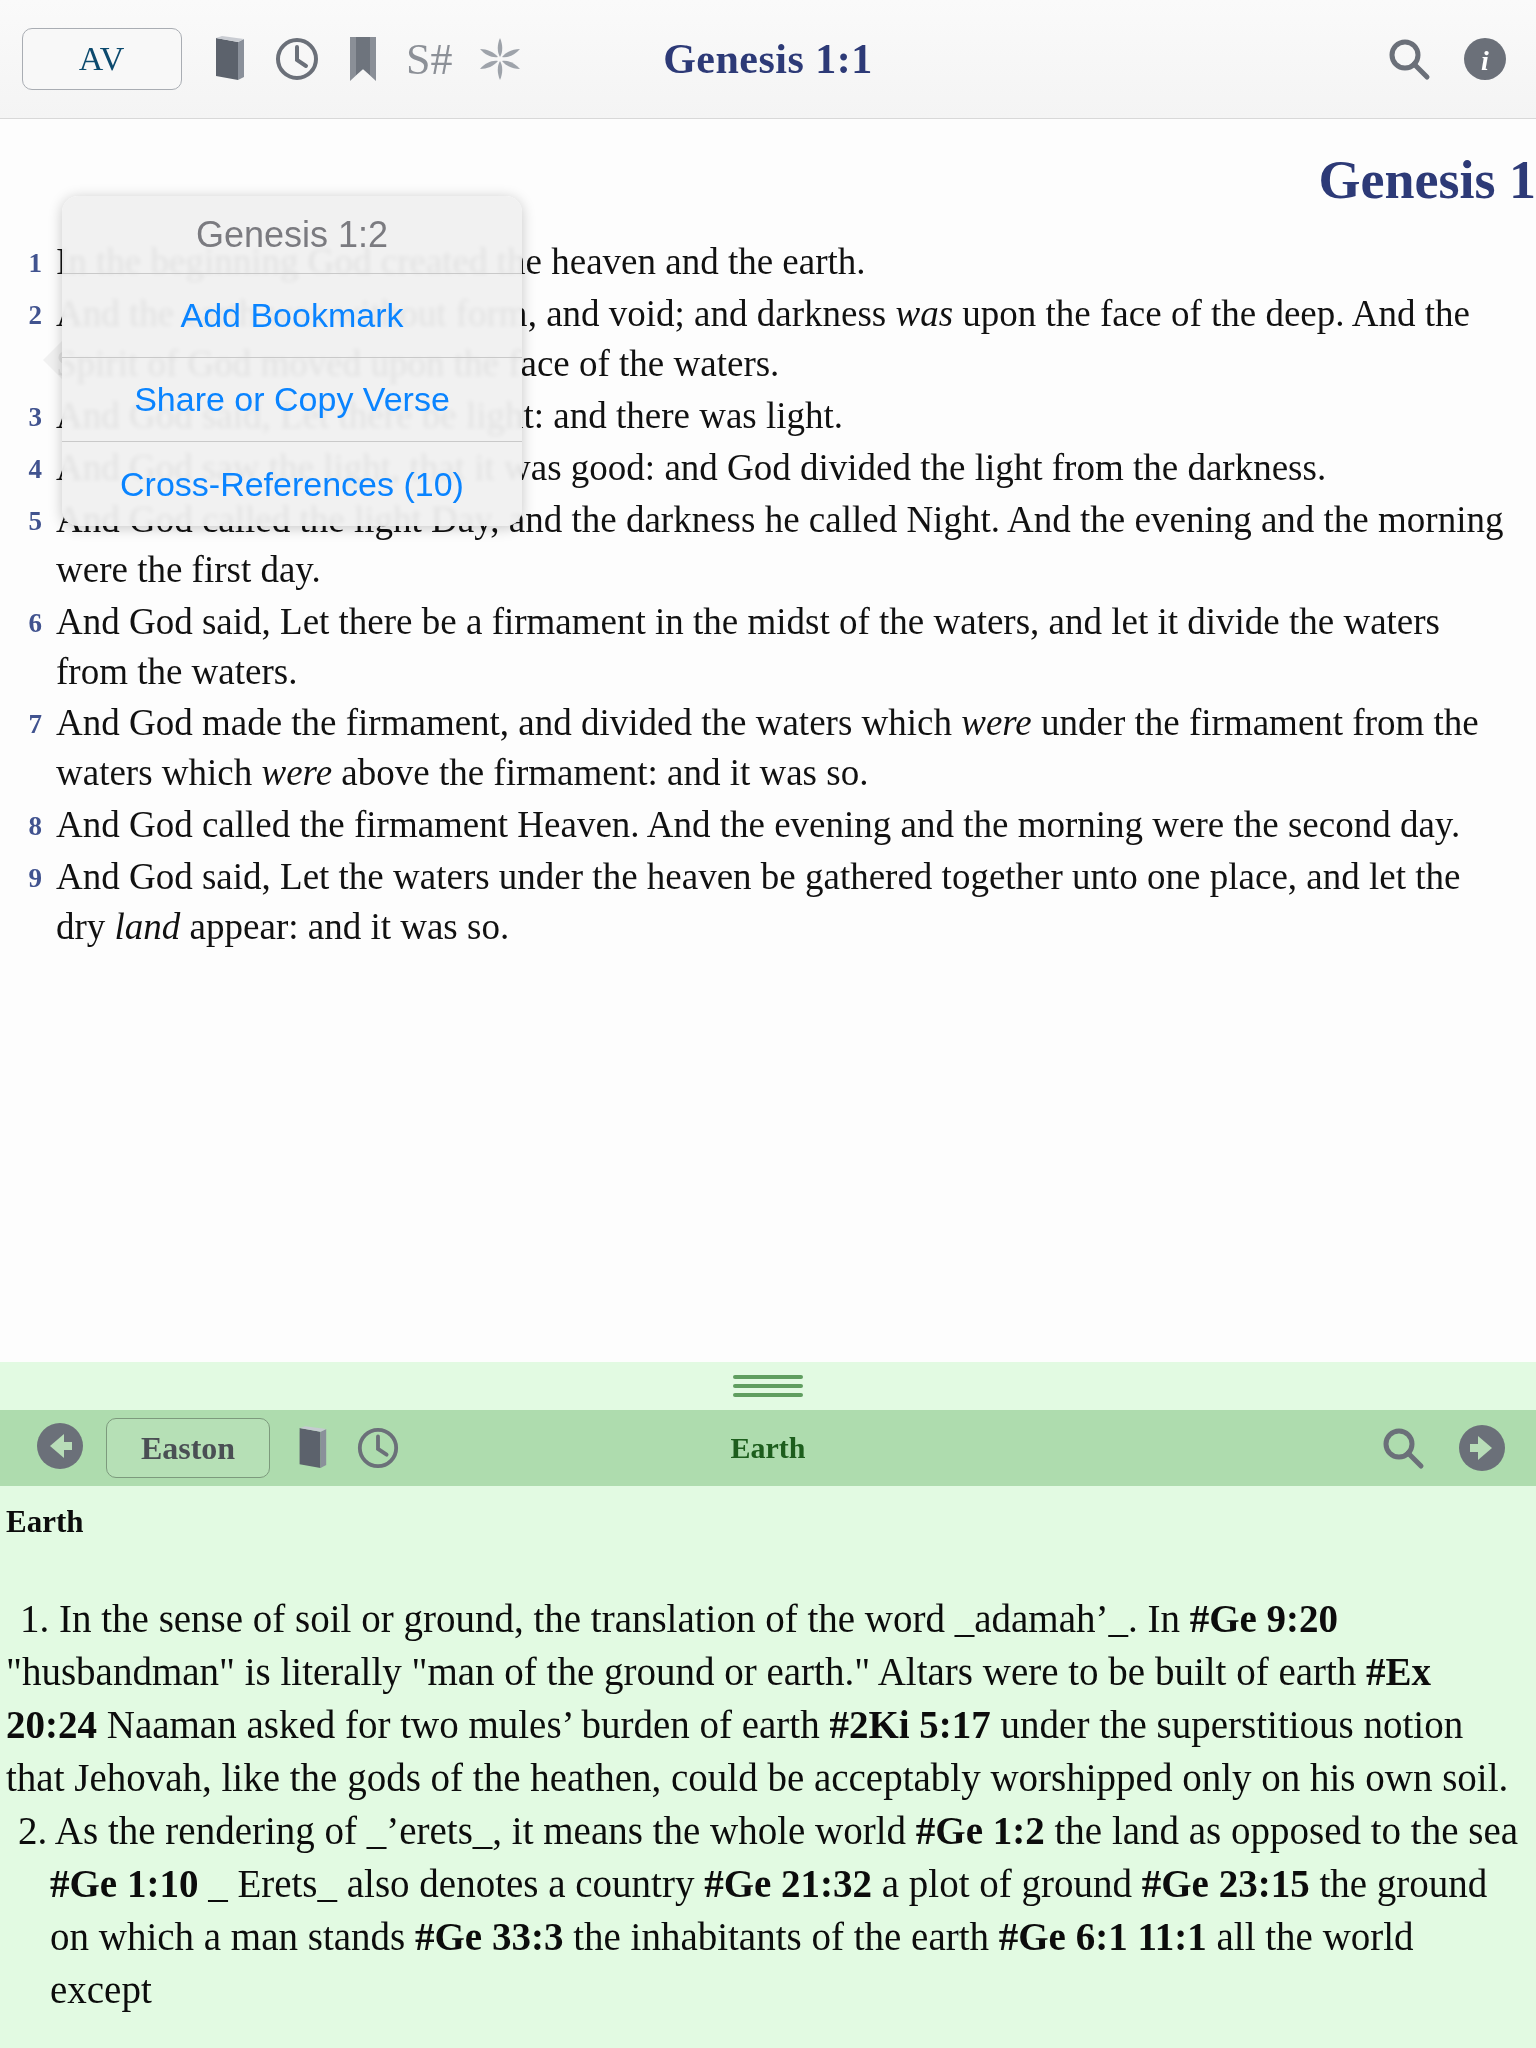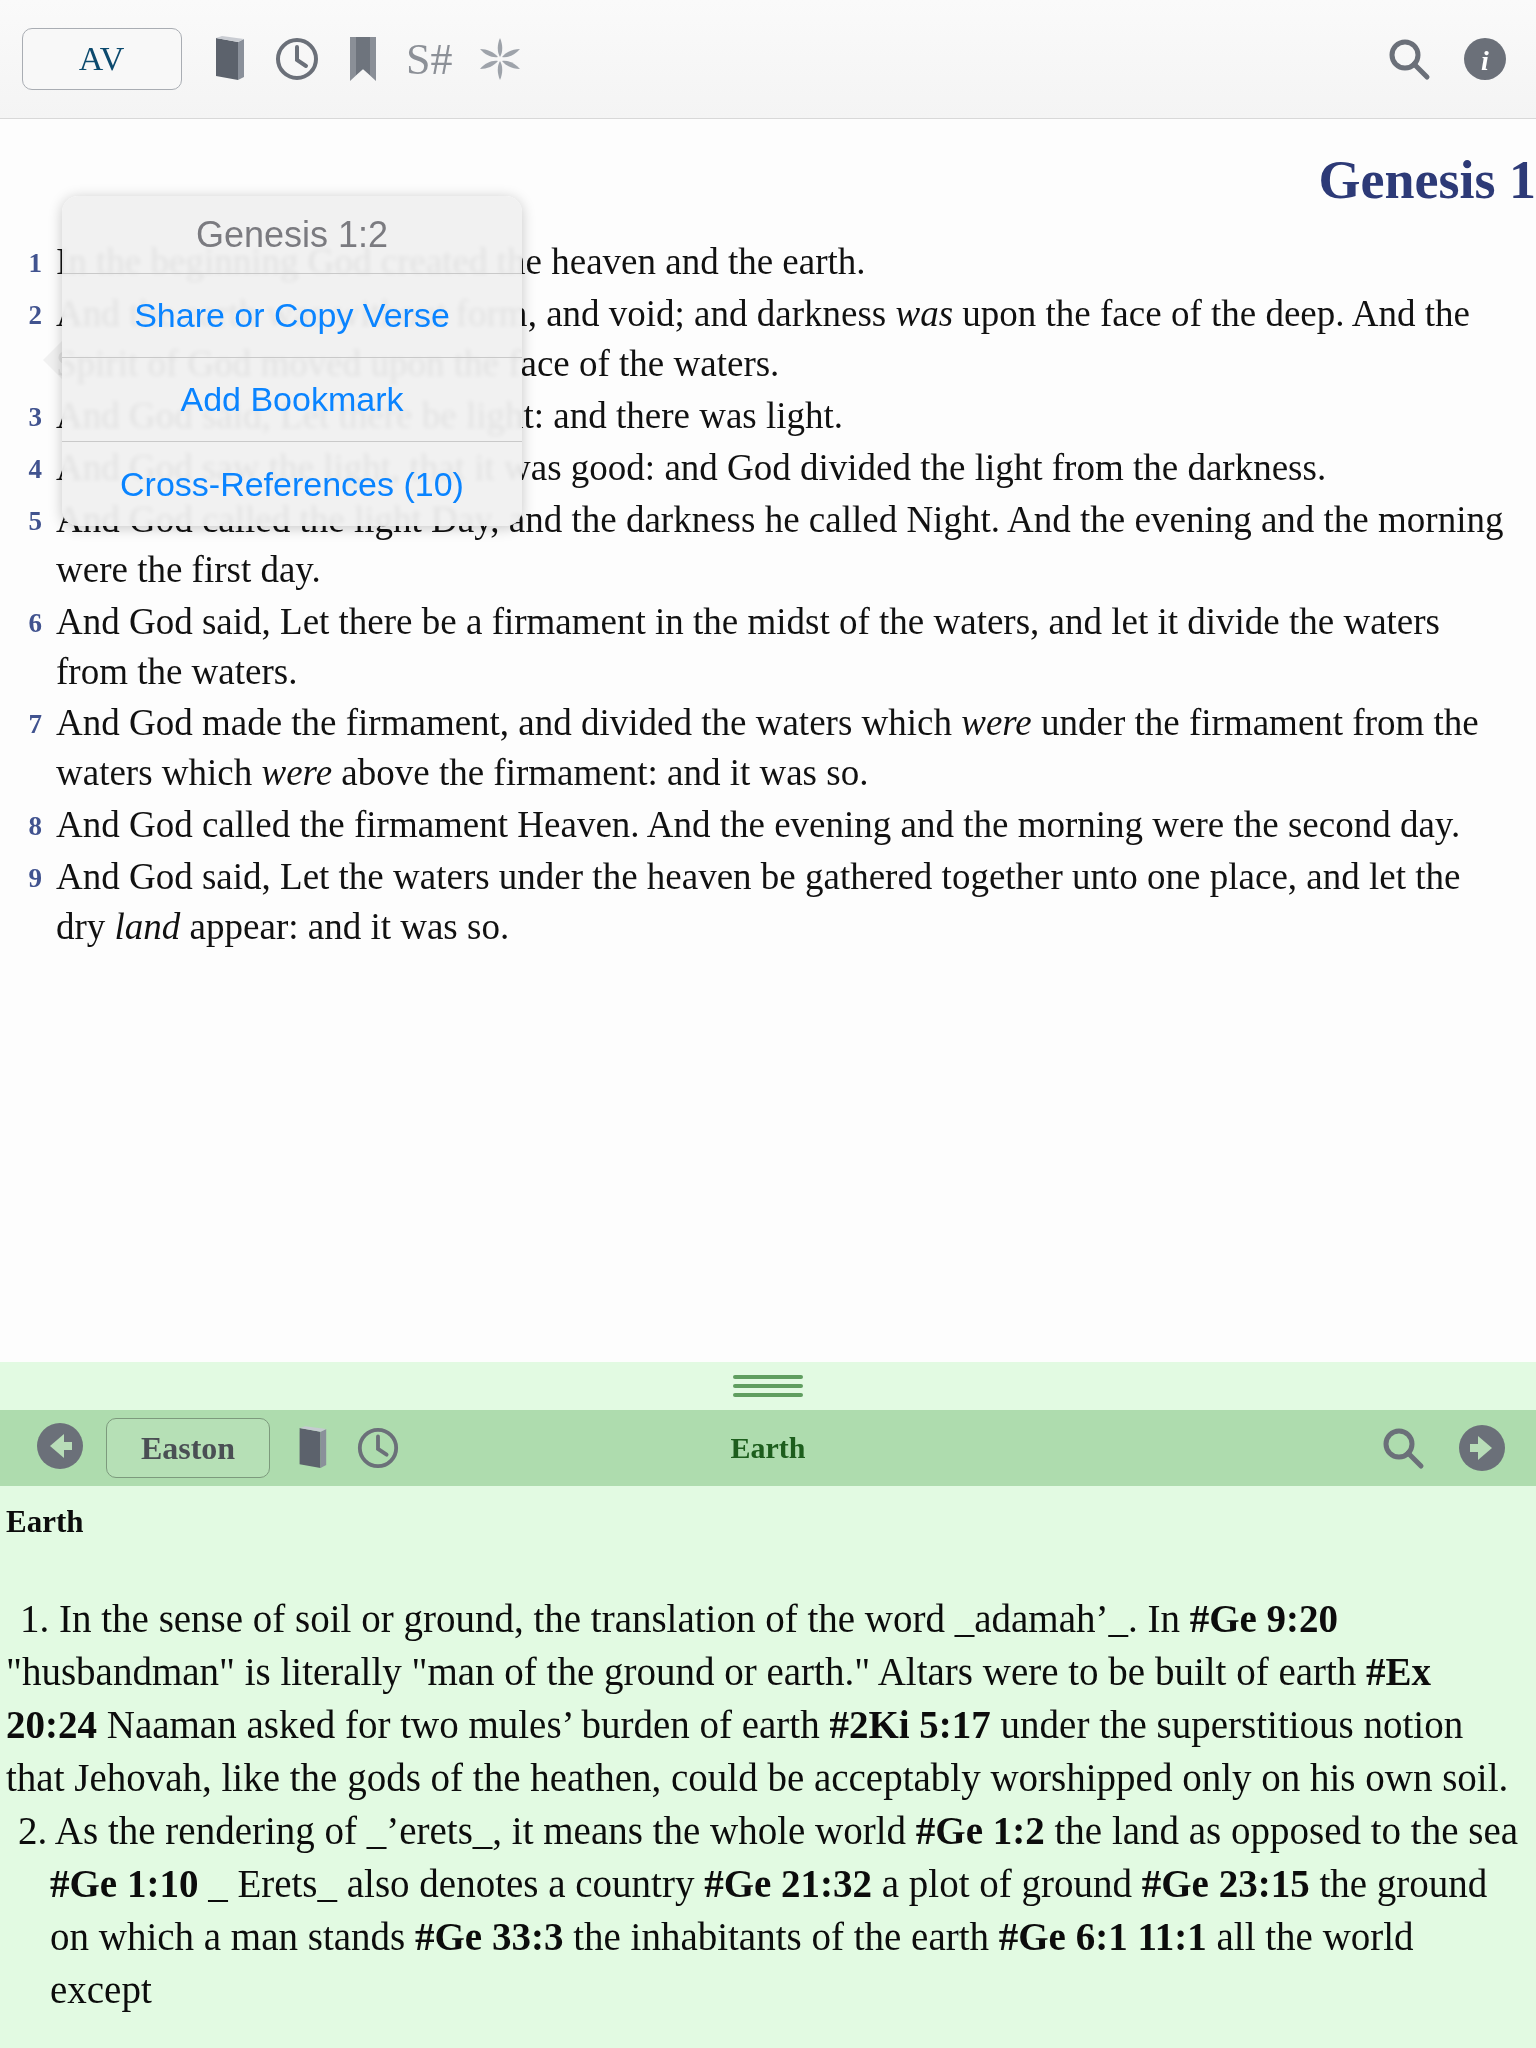--- a/index.html
+++ b/index.html
@@ -176,20 +176,21 @@
               <path d="M22 44 C19 37 19 30 22 25 C25 30 25 37 22 44 Z"></path>
               <path d="M2 13 C9 13 16 16 20 21 C14 22 7 19 2 13 Z"></path>
               <path d="M42 33 C35 33 28 30 24 25 C30 24 37 27 42 33 Z"></path>
               <path d="M2 33 C7 27 14 24 20 25 C16 30 9 33 2 33 Z"></path>
               <path d="M42 13 C37 19 30 22 24 21 C28 16 35 13 42 13 Z"></path>
             </g>
           </svg>
         </span>
       </div>
 
+      <div class="tb-title">Genesis 1:1</div>
 
       <div class="tb-right">
         <span class="tb-icon">
           <svg width="46" height="46" viewBox="0 0 46 46">
             <circle cx="19" cy="19" r="13" fill="none" stroke="#6b7079" stroke-width="5"></circle>
             <line x1="28" y1="28" x2="41" y2="41" stroke="#6b7079" stroke-width="5" stroke-linecap="round"></line>
           </svg>
         </span>
         <span class="tb-icon">
           <svg width="46" height="46" viewBox="0 0 46 46">
@@ -249,22 +250,22 @@
           <div class="vnum">9</div>
           <div class="vtext"><span>And God said, Let the waters under the heaven be gathered together unto one place, and let the dry </span><i>land</i><span> appear: and it was so.</span></div>
         </div>
 
       </div>
     </div>
 
     <div class="pop-arrow"></div>
     <div class="popover">
       <div class="pop-header">Genesis 1:2</div>
+      <div class="pop-item">Add Bookmark</div>
       <div class="pop-item">Share or Copy Verse</div>
-      <div class="pop-item">Add Bookmark</div>
       <div class="pop-item">Cross-References (10)</div>
     </div>
   </div>
 
   <div class="splitter">
     <div class="grabber">
       <span></span>
         <span></span>
         <span></span>
     </div>

